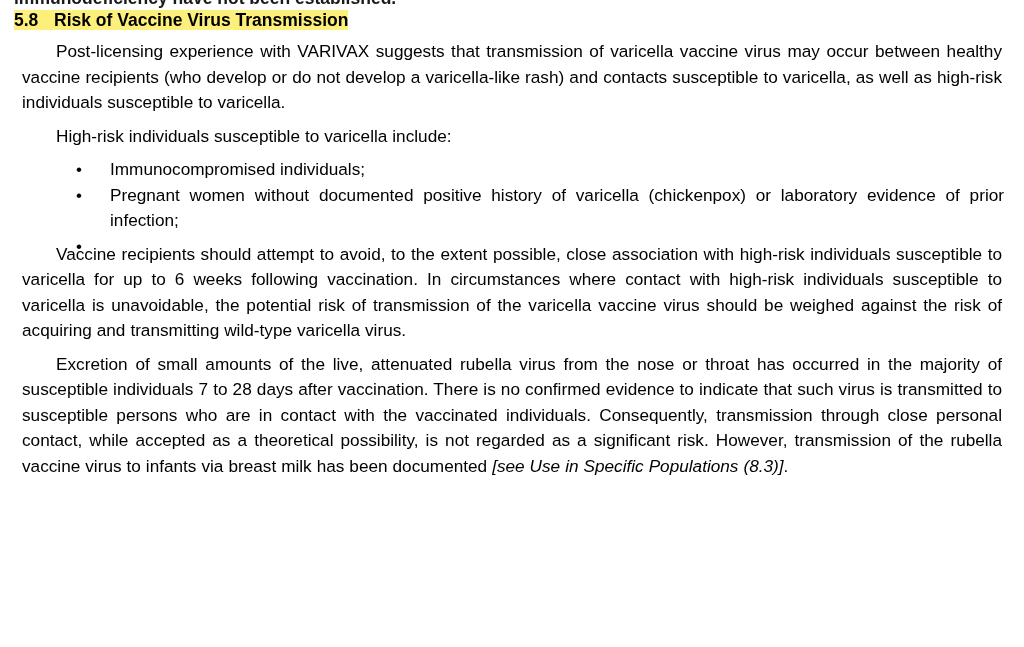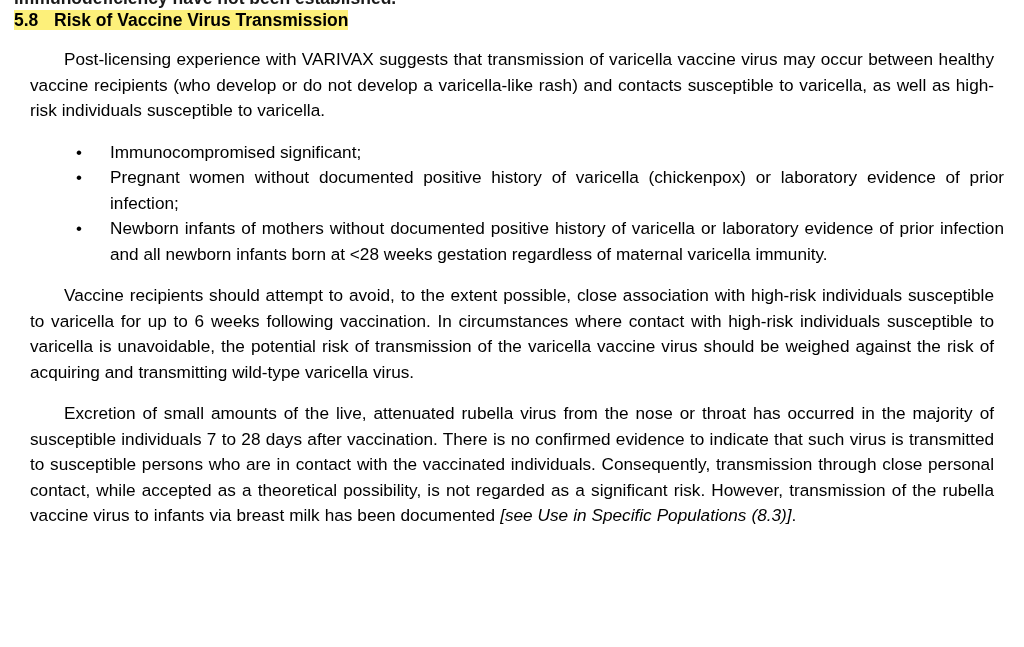--- a/index.html
+++ b/index.html
@@ -47,21 +47,21 @@
   .hl {
     background: #fdf07a;
   }
   .section-heading .num {
     display: inline-block;
     min-width: 40px;
   }
   p.body {
     font-size: 17.2px;
     line-height: 25.5px;
-    margin: 16px;
+    margin: 8px;
     text-align: justify;
     text-indent: 34px;
     word-spacing: 0.2px;
   }
   ul.bullets {
     list-style: none;
     margin: 0;
     padding: 0;
   }
   ul.bullets li {
@@ -93,33 +93,33 @@
 <div class="page">
 
   <div class="clipped-top">
     <span class="inner">immunodeficiency have not been established.</span>
   </div>
 
   <h2 class="section-heading"><span class="hl"><span class="num">5.8</span><span>Risk of Vaccine Virus Transmission</span></span></h2>
 
   <p class="body">Post-licensing experience with VARIVAX suggests that transmission of varicella vaccine virus may occur between healthy vaccine recipients (who develop or do not develop a varicella-like rash) and contacts susceptible to varicella, as well as high-risk individuals susceptible to varicella.</p>
 
+  <p class="body">High-risk individuals susceptible to varicella include:</p>
 
   <ul class="bullets">
     <li>
       <span class="dot">•</span>
-      <span>Immunocompromised significant;</span>
+      <span>Immunocompromised individuals;</span>
     </li>
     <li>
       <span class="dot">•</span>
       <span>Pregnant women without documented positive history of varicella (chickenpox) or laboratory evidence of prior infection;</span>
     </li>
     <li>
       <span class="dot">•</span>
-      <span>Newborn infants of mothers without documented positive history of varicella or laboratory evidence of prior infection and all newborn infants born at &lt;28 weeks gestation regardless of maternal varicella immunity.</span>
     </li>
   </ul>
 
   <p class="body">Vaccine recipients should attempt to avoid, to the extent possible, close association with high-risk individuals susceptible to varicella for up to 6 weeks following vaccination. In circumstances where contact with high-risk individuals susceptible to varicella is unavoidable, the potential risk of transmission of the varicella vaccine virus should be weighed against the risk of acquiring and transmitting wild-type varicella virus.</p>
 
   <p class="body"><span>Excretion of small amounts of the live, attenuated rubella virus from the nose or throat has occurred in the majority of susceptible individuals 7 to 28 days after vaccination. There is no confirmed evidence to indicate that such virus is transmitted to susceptible persons who are in contact with the vaccinated individuals. Consequently, transmission through close personal contact, while accepted as a theoretical possibility, is not regarded as a significant risk. However, transmission of the rubella vaccine virus to infants via breast milk has been documented </span><em class="ref">[see Use in Specific Populations (8.3)]</em><span>.</span></p>
 
 
 </div>
 

